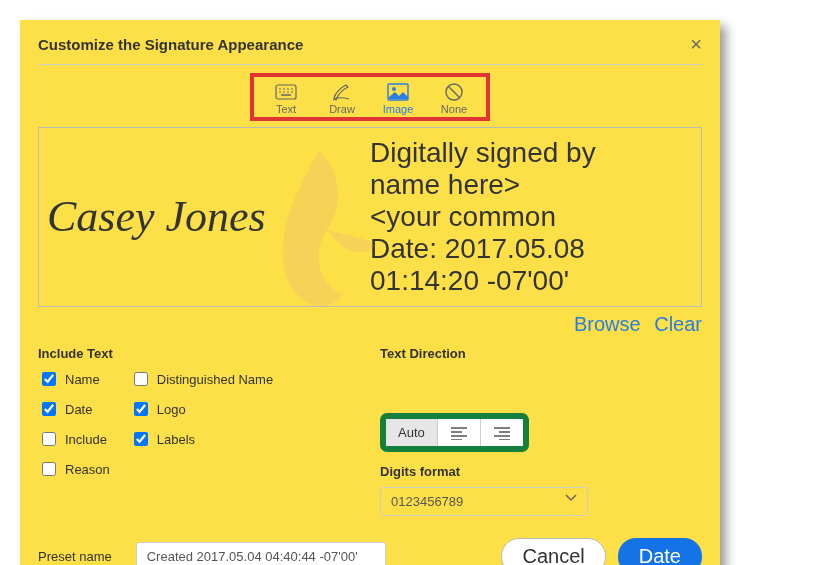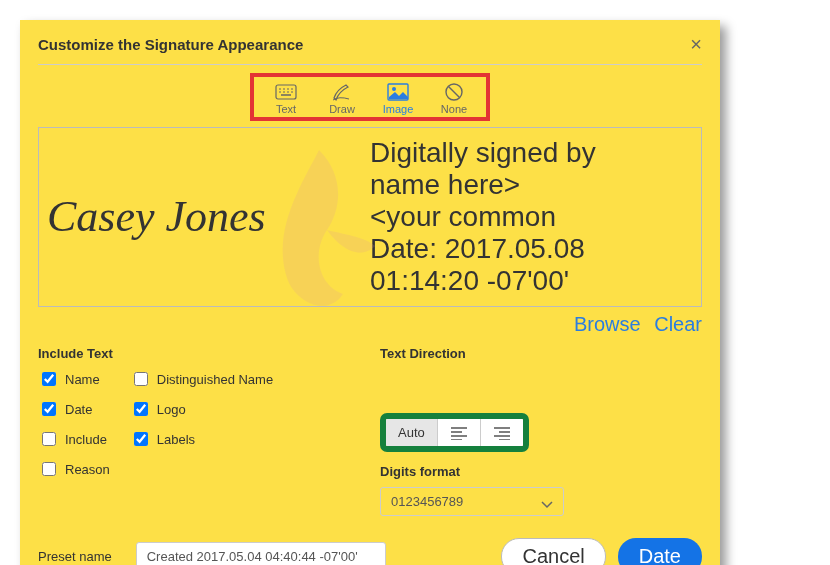--- a/index.html
+++ b/index.html
@@ -138,24 +138,24 @@
     justify-content: center;
     min-width: 42px;
     border-right: 1px solid #ccc;
   }
   .dir-btn:last-child { border-right: none; }
   .dir-btn.active { background: #e6e6e6; }
   .select-box {
     border: 1px solid #ccc;
     border-radius: 3px;
     padding: 6px 10px;
-    width: 184px;
+    width: 208px;
     display: flex;
     justify-content: space-between;
-    align-items: flex-end;
+    align-items: flex-start;
     cursor: pointer;
     color:#555;
   }
   .footer-row {
     display: flex;
     align-items: center;
     justify-content: space-between;
     margin-top: 22px;
   }
   .preset-left {

